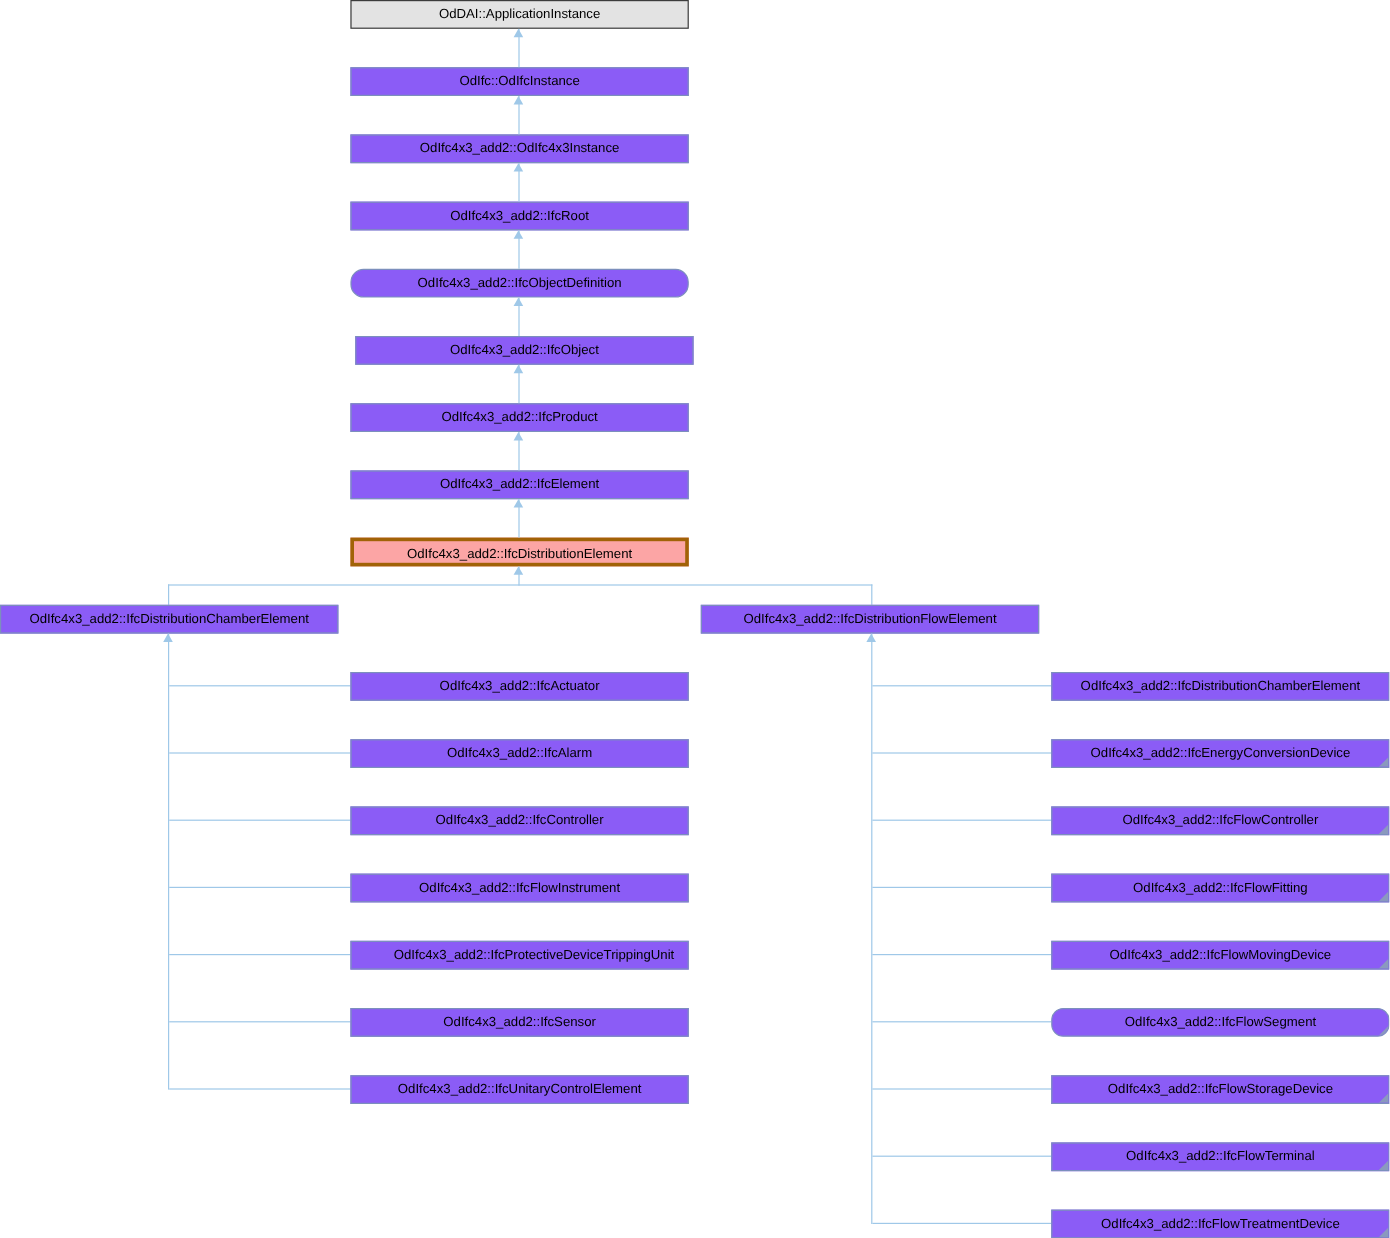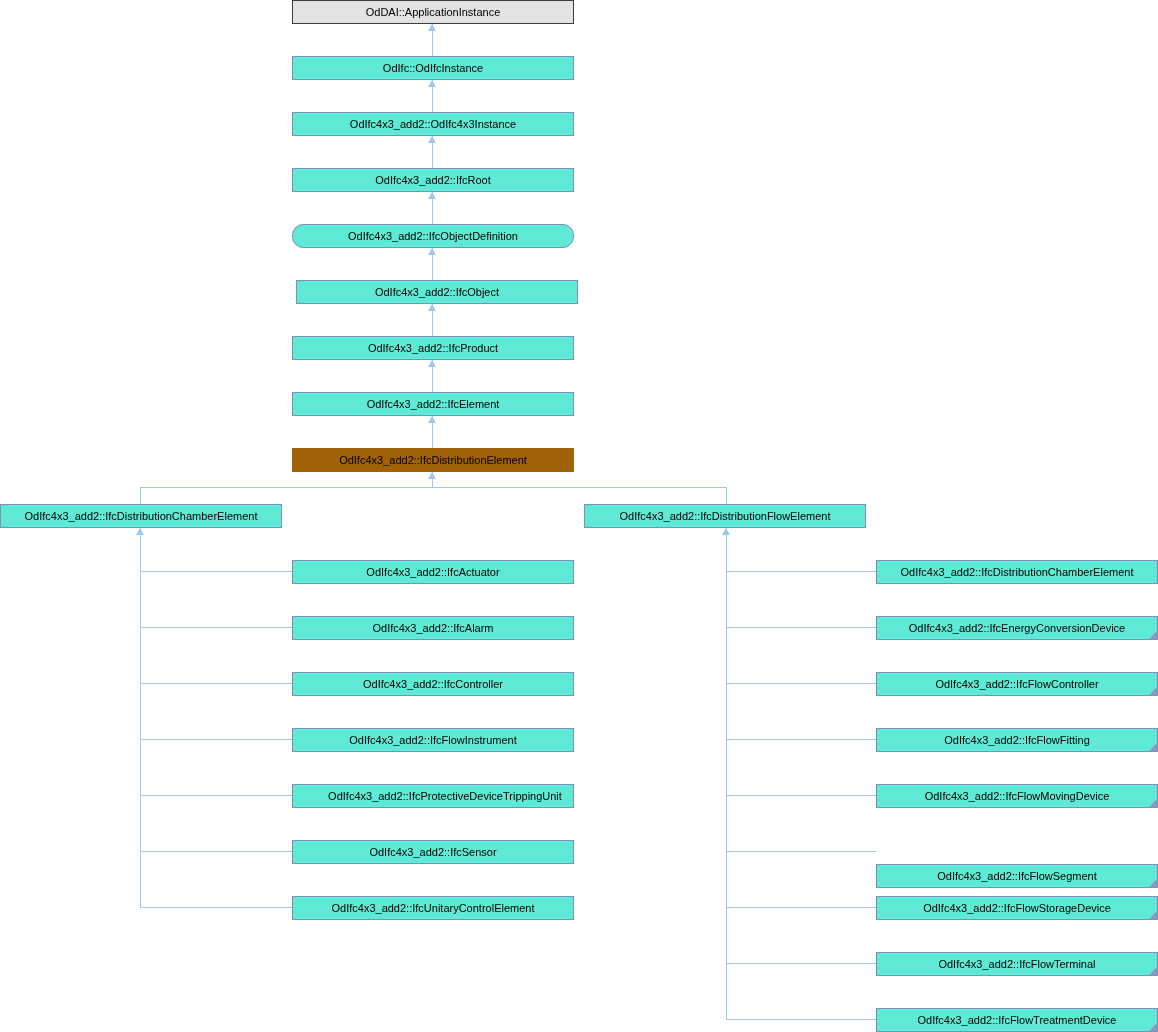--- a/index.html
+++ b/index.html
@@ -1,43 +1,43 @@
 <!DOCTYPE html>
 <html><head>
 <meta charset="utf-8">
 <style>
   html,body{margin:0;padding:0;background:#ffffff;}
   #canvas{position:relative;width:1158px;height:1032px;background:#ffffff;overflow:hidden;
           font-family:"Liberation Sans",sans-serif;}
   .node{position:absolute;width:282px;height:24px;box-sizing:border-box;
-        background:#5eead4;border:1px solid #7C8FBD;color:#000;
+        background:#8b5cf6;border:1px solid #7C8FBD;color:#000;
         font-size:11px;line-height:22px;text-align:center;white-space:nowrap;overflow:hidden;}
   .node.external{background:#E3E3E3;border:1px solid #3C3C3C;}
-  .node.current{background:#a16207;border:1px solid #a16207;}
+  .node.current{background:#fca5a5;border:3px solid #a16207;}
   .edge{position:absolute;background:#9FC8E8;}
   .vline{width:1px;}
   .hline{height:1px;}
   .arrow{position:absolute;width:0;height:0;
          border-left:4px solid transparent;border-right:4px solid transparent;
          border-bottom:7px solid #9FC8E8;}
   .more{position:absolute;right:0;bottom:0;width:0;height:0;border-style:solid;
         border-width:0 0 8px 8px;border-color:transparent transparent #8A99BE transparent;}
   
   #n0{left:292px;top:0px;}   #n1{left:292px;top:56px;}  #n2{left:292px;top:112px;}
   #n3{left:292px;top:168px;} #n4{left:292px;top:224px;border-radius:11px;} #n5{left:296px;top:280px;}
   #n6{left:292px;top:336px;} #n7{left:292px;top:392px;} #n8{left:292px;top:448px;}
   
   #pL{left:0px;top:504px;}   #pR{left:584px;top:504px;}
   
   #cL0{left:292px;top:560px;} #cL1{left:292px;top:616px;} #cL2{left:292px;top:672px;}
   #cL3{left:292px;top:728px;} #cL4{left:292px;top:784px;padding-left:24px;} #cL5{left:292px;top:840px;}
   #cL6{left:292px;top:896px;}
   
   #cR0{left:876px;top:560px;} #cR1{left:876px;top:616px;} #cR2{left:876px;top:672px;}
-  #cR3{left:876px;top:728px;} #cR4{left:876px;top:784px;} #cR5{left:876px;top:864px;}
+  #cR3{left:876px;top:728px;} #cR4{left:876px;top:784px;} #cR5{left:876px;top:840px;border-radius:10px;}
   #cR6{left:876px;top:896px;} #cR7{left:876px;top:952px;} #cR8{left:876px;top:1008px;}
 </style>
 </head>
 <body>
 
 <div id="canvas">
 
   <div class="node external" id="n0">OdDAI::ApplicationInstance</div>
   <div class="node" id="n1">OdIfc::OdIfcInstance</div>
   <div class="node" id="n2">OdIfc4x3_add2::OdIfc4x3Instance</div>

